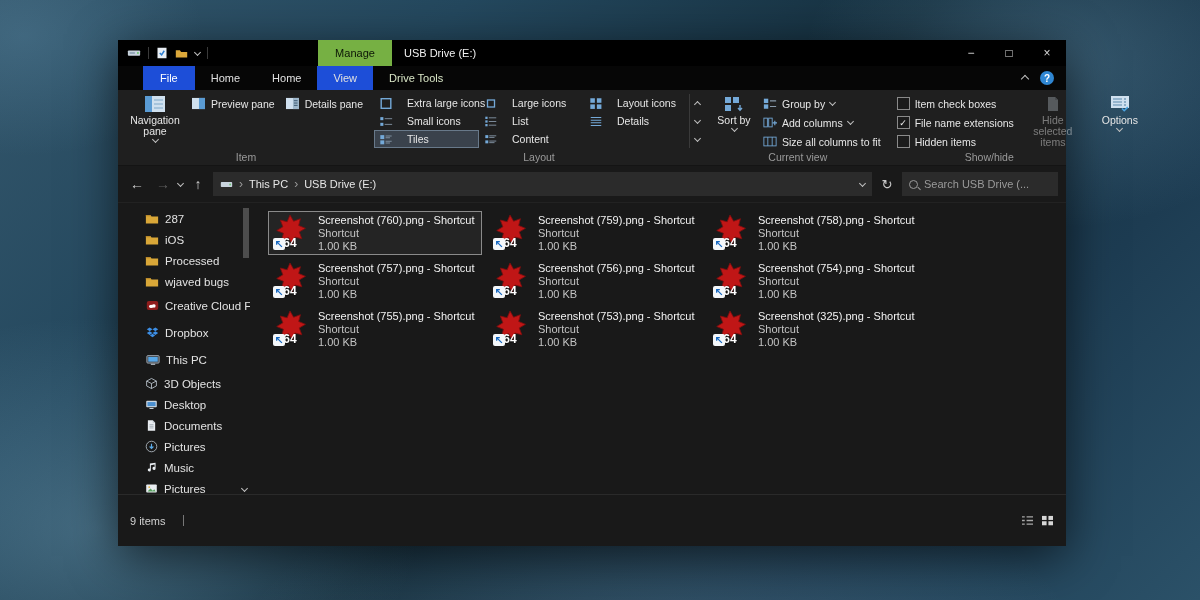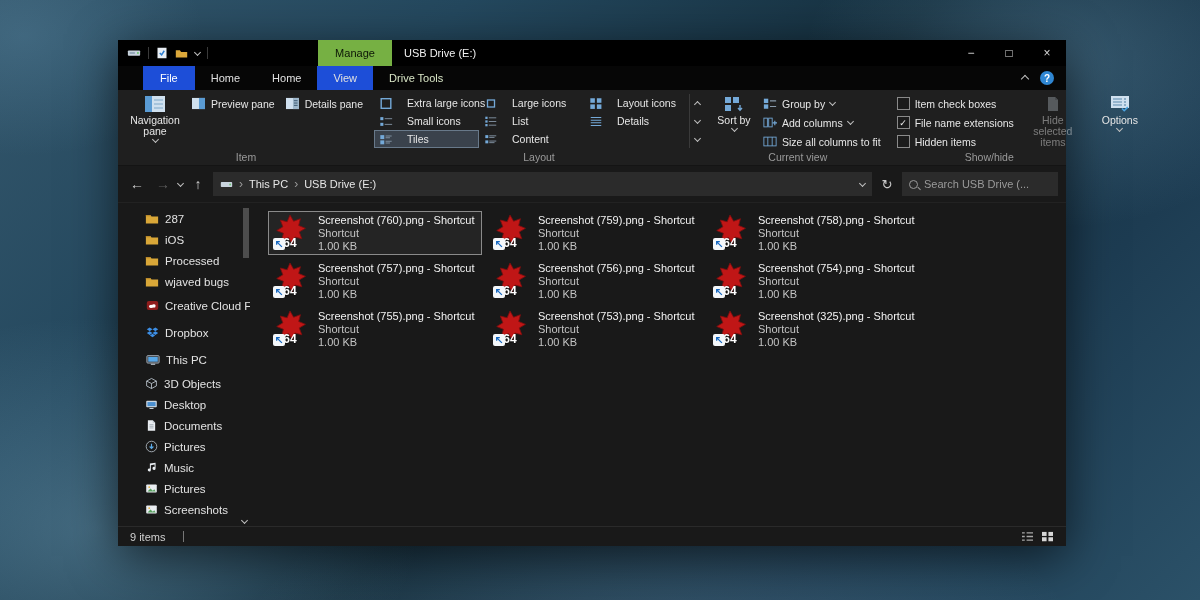--- a/index.html
+++ b/index.html
@@ -83,21 +83,21 @@
   .tiles{display:grid;grid-template-columns:repeat(3,220px);grid-auto-rows:48px;}
   .tile{display:flex;align-items:center;gap:7px;width:214px;height:44px;box-sizing:border-box;padding:2px 4px;border:1px solid transparent;}
   .tile.selected{border-color:#8a8a8a;background:rgba(255,255,255,.05);}
   .tile-icon{position:relative;width:38px;height:38px;flex:0 0 38px;}
   .badge64{position:absolute;left:0;top:22px;width:34px;text-align:center;color:#fff;font-size:12px;font-weight:bold;text-shadow:0 1px 1px rgba(0,0,0,.6);}
   .sc-overlay{position:absolute;left:0;bottom:2px;width:12px;height:12px;background:#f4f7fa;border-radius:2px;display:flex;align-items:center;justify-content:center;}
   .tile-text{display:flex;flex-direction:column;line-height:13px;font-size:11px;white-space:nowrap;}
   .tile-name{color:#f2f2f2;}
   .tile-sub{color:#c4c4c4;}
   
-  .statusbar{flex:0 0 19px;border-top:1px solid #2a2a2a;background:#191919;display:flex;align-items:center;padding:0 12px;color:#d0d0d0;}
+  .statusbar{flex:0 0 19px;border-top:1px solid #2a2a2a;background:#191919;display:flex;align-items:center;padding:16px 12px;color:#d0d0d0;}
   .st-sep{width:1px;height:11px;background:#777;margin-left:18px;}
   .status-views{margin-left:auto;display:flex;gap:7px;align-items:center;}
   .licon,[data-icon]{display:inline-flex;align-items:center;justify-content:center;}
 </style>
 </head>
 <body>
 
 <div class="window">
 
   <div class="titlebar">

